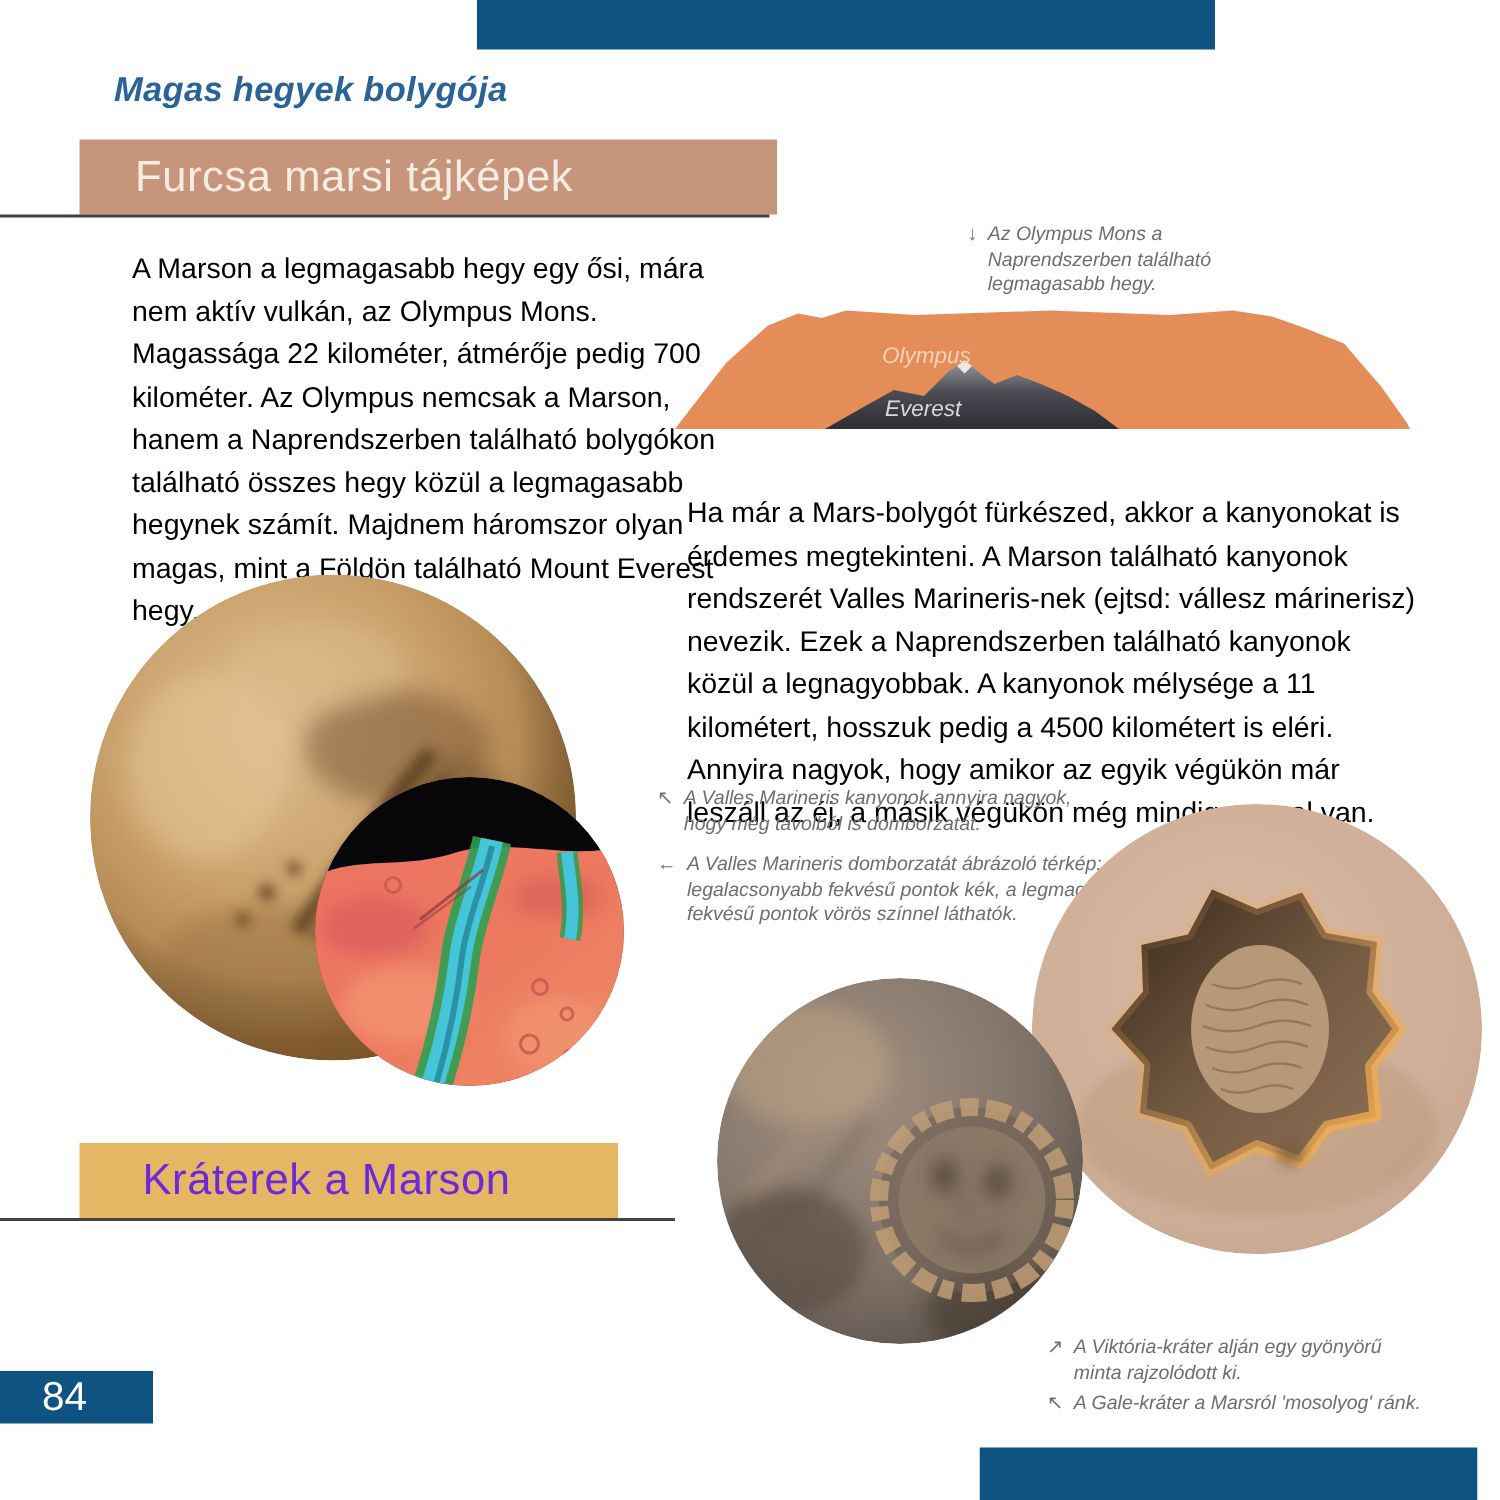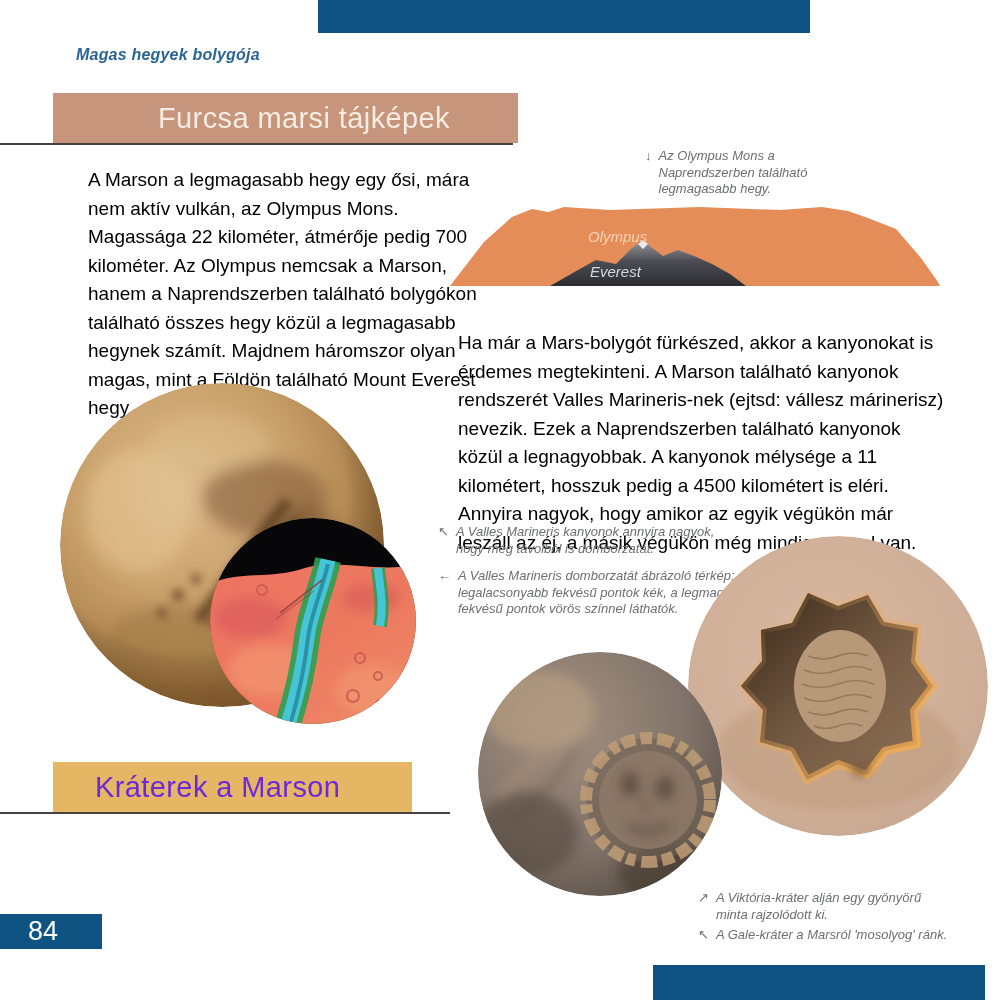--- a/index.html
+++ b/index.html
@@ -1,25 +1,25 @@
 <!DOCTYPE html>
 <html><head>
 <meta charset="utf-8">
 <style>
   html,body{margin:0;padding:0;background:#ffffff;}
   .page{position:relative;width:1000px;height:1000px;background:#ffffff;overflow:hidden;
         font-family:"Liberation Sans","DejaVu Sans",sans-serif;}
   .bar{position:absolute;background:#0e5382;}
   .top-bar{left:318px;top:0;width:492px;height:33px;}
   .bottom-bar{left:653px;top:965px;width:332px;height:35px;}
-  .kicker{position:absolute;left:76px;top:46px;font-size:16px;font-style:italic;
+  .kicker{position:absolute;left:76px;top:46px;font-size:23px;font-style:italic;
           font-weight:600;color:#2a6496;letter-spacing:.2px;}
   .title-bar{position:absolute;height:50px;display:flex;align-items:center;
              font-size:29px;letter-spacing:.4px;}
-  .title-tan{left:53px;top:93px;width:428px;background:#c6957b;color:#f7ece1;padding-left:37px;justify-content:center;}
+  .title-tan{left:53px;top:93px;width:428px;background:#c6957b;color:#f7ece1;padding-left:37px;}
   .title-gold{left:53px;top:762px;width:317px;background:#e5b765;color:#6d28d9;padding-left:42px;}
   .rule{position:absolute;height:2px;background:#47423e;}
   .rule1{left:0;top:143px;width:513px;}
   .rule2{left:0;top:812px;width:450px;}
   .body{position:absolute;margin:0;font-size:19px;line-height:28.5px;color:#000000;}
   .para1{left:88px;top:166px;width:410px;}
   .para2{left:458px;top:310px;width:487px;margin-top:19px;}
   .para3{left:88px;top:828px;width:410px;}
   .para3 span{display:block;}
   .caption{position:absolute;display:flex;gap:7px;font-size:13px;font-style:italic;

